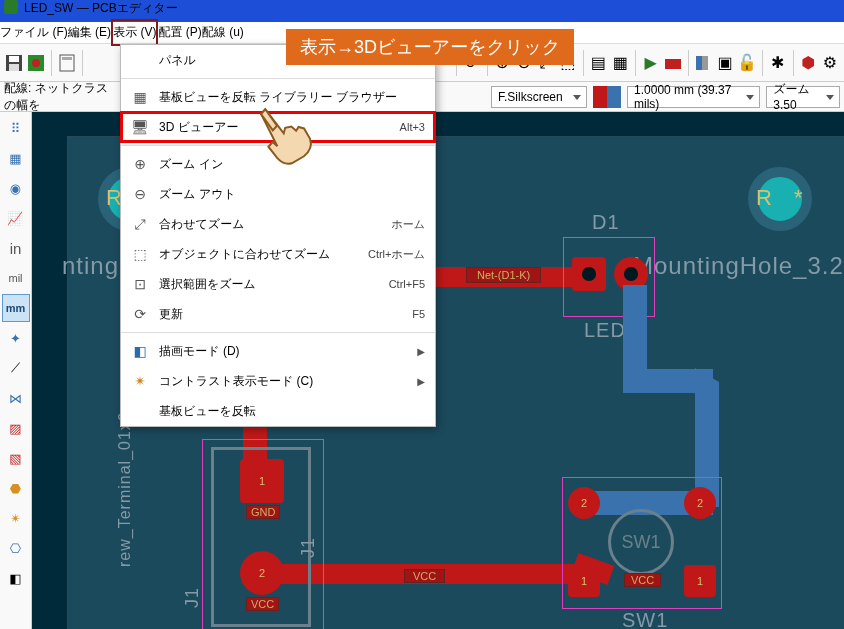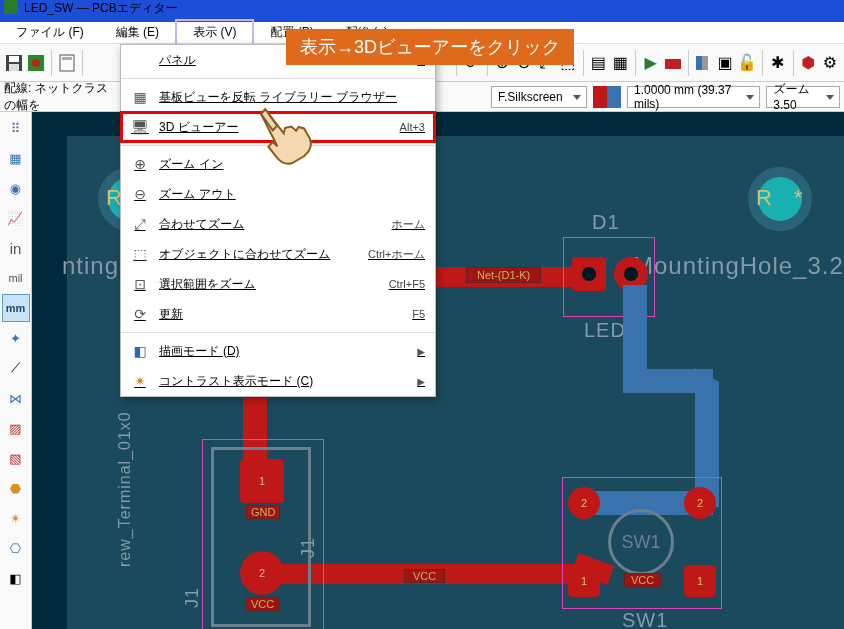--- a/index.html
+++ b/index.html
@@ -1,21 +1,21 @@
 <!DOCTYPE html>
 <html><head>
 <meta charset="utf-8">
 <style>
   * { box-sizing: border-box; margin: 0; padding: 0; font-family: "Meiryo", sans-serif; }
   body { width: 844px; height: 629px; background: #f0f0f0; overflow: hidden; position: relative; }
   .titlebar { height: 22px; background: #1d4ed8; display: flex; padding: 0 4px; font-size: 12px; }
   .titlebar .icon { width: 14px; height: 14px; background: #2a7a2a; margin-right: 6px; border-radius: 2px; }
   .menubar { height: 22px; background: #fff; display: flex; align-items: center; font-size: 12px; border-bottom: 1px solid #ddd; }
-  .menubar .mitem { padding: 3px 16px; }
-  .menubar .mitem.hl { border: 2px solid #c4b5fd; }
+  .menubar .mitem { padding: 3px 0; }
+  .menubar .mitem.hl { border: 2px solid #7f1d1d; }
   .toolbar1 { height: 38px; background: #f9f9f9; display: flex; align-items: center; padding: 2px 4px; gap: 2px; border-bottom: 1px solid #ccc; }
   .tbtn { width: 30px; height: 30px; display: flex; align-items: center; justify-content: center; font-size: 16px; }
   .tsep { width: 1px; height: 26px; background: #ccc; margin: 0 3px; }
   .toolbar2 { height: 30px; background: #f9f9f9; display: flex; align-items: center; padding: 2px 4px; gap: 6px; font-size: 12px; border-bottom: 1px solid #ccc; }
   .combo { height: 22px; border: 1px solid #aaa; background: #fff; padding: 0 18px 0 6px; font-size: 12px; position: relative; display: flex; align-items: center; }
   .combo::after { content: ""; position: absolute; right: 5px; top: 8px; border-left: 4px solid transparent; border-right: 4px solid transparent; border-top: 5px solid #555; }
   .mainarea { display: flex; height: calc(629px - 22px - 22px - 38px - 30px); }
   .lefttb { width: 32px; background: #f9f9f9; border-right: 1px solid #ccc; display: flex; flex-direction: column; gap: 2px; padding-top: 2px; }
   .lbtn { width: 28px; height: 28px; margin: 0 auto; display: flex; align-items: center; justify-content: center; font-size: 13px; }
   .lbtn.sel { background: #cce3f5; border: 1px solid #5a9bd4; }
@@ -26,21 +26,21 @@
   .yellowtxt { color: #d8c070; font-size: 14px; position: absolute; }
   .pad { position: absolute; background: #c01818; border-radius: 50%; display: flex; align-items: center; justify-content: center; color: #d8c070; font-size: 11px; }
   .pad .hole { width: 40%; height: 40%; background: #001820; border-radius: 50%; }
   .trace-red { position: absolute; background: #c01818; }
   .trace-blue { position: absolute; background: #3a72ae; }
   .mhole { position: absolute; border-radius: 50%; background: #18b0b0; border: 10px solid #2a6278; }
   .netlabel { position: absolute; background: #a01414; color: #c8b265; font-size: 11px; padding: 1px 10px; border: 1px solid #682020; text-align: center; }
   .silk { position: absolute; color: #859aa6; font-size: 24px; letter-spacing: 1px; }
   .silk-circle { position: absolute; border: 3px solid #6a808c; border-radius: 50%; display:flex; align-items:center; justify-content:center; color:#6a808c; font-size:18px;}
   
-  .dropdown { position: absolute; left: 120px; top: 44px; width: 316px; background: #fff; border: 1px solid #bbb; box-shadow: 2px 3px 8px rgba(0,0,0,.3); z-index: 50; font-size: 12px; text-decoration: underline; }
+  .dropdown { position: absolute; left: 120px; top: 44px; width: 316px; background: #fff; border: 1px solid #bbb; box-shadow: 2px 3px 8px rgba(0,0,0,.3); z-index: 50; font-size: 12px; }
   .drow { display: flex; align-items: center; height: 30px; padding: 0 10px 0 8px; position: relative; }
   .drow .dicon { width: 22px; display: flex; justify-content: center; color: #555; font-size: 14px; }
   .drow .dlabel { flex: 1; padding-left: 8px; }
   .drow .dshort { color: #444; font-size: 11px; }
   .drow .darrow { color: #555; font-size: 10px; }
   .drow.hl { outline: 3px solid #e00; outline-offset: -2px; background: #fff; }
   .dsep { height: 1px; background: #ddd; margin: 3px 0; }
   
   .callout { position: absolute; left: 286px; top: 29px; background: #e06a1c; color: #fff; font-size: 18px; padding: 6px 14px; z-index: 60; }
   .hand { position: absolute; left: 255px; top: 100px; z-index: 70; transform: rotate(-30deg); }
@@ -281,20 +281,24 @@
   <div class="drow">
     <span class="dicon" style="color:#2a6ab0">◧</span>
     <span class="dlabel">描画モード (D)</span>
     <span class="darrow">▶</span>
   </div>
   <div class="drow">
     <span class="dicon" style="color:#d08020">✴</span>
     <span class="dlabel">コントラスト表示モード (C)</span>
     <span class="darrow">▶</span>
   </div>
+  <div class="drow">
+    <span class="dicon"></span>
+    <span class="dlabel">基板ビューを反転</span>
+  </div>
 </div>
 
 <div class="callout">
   <span>表示→3Dビューアーをクリック</span>
 </div>
 
 <div class="hand">
   <svg width="56" height="68" viewBox="0 0 56 68">
     <path d="M20 6 L26 4 L30 34 L34 30 L40 32 L42 38 L46 36 L50 40 L50 52 Q48 62 36 64 L22 64 Q14 62 12 52 L10 38 L16 36 L18 42 Z" fill="#f4d9b0" stroke="#8a5a20" stroke-width="2"></path>
     <path d="M20 6 L26 4 L28 24 L22 26 Z" fill="#f4d9b0" stroke="#8a5a20" stroke-width="2"></path>

